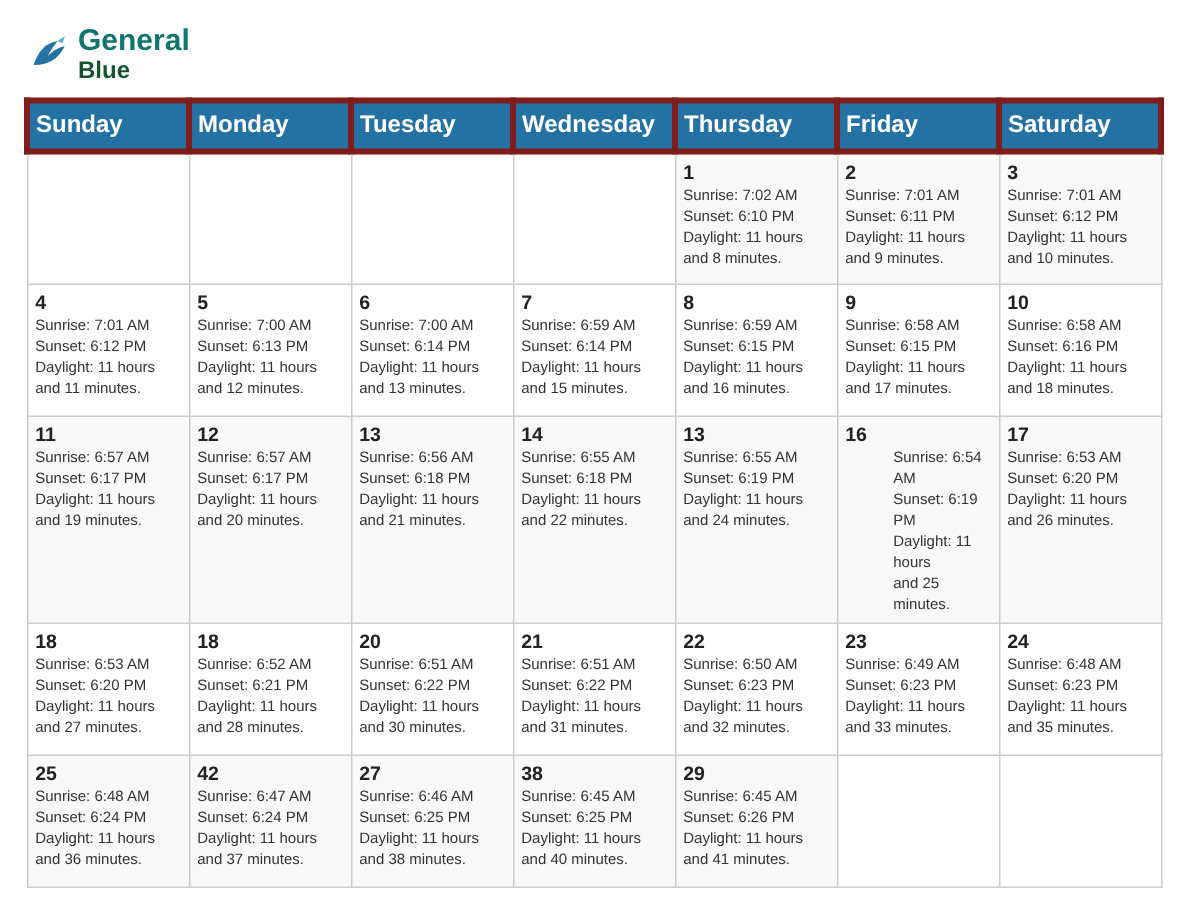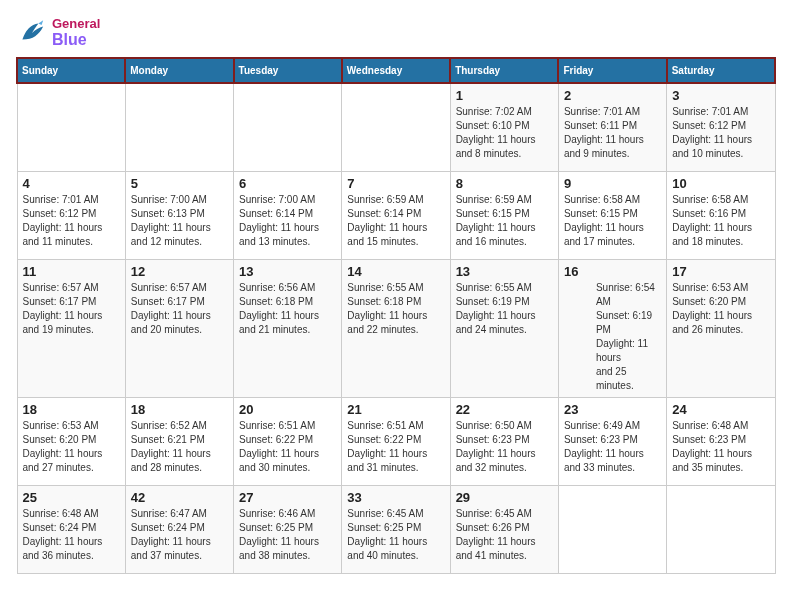--- a/index.html
+++ b/index.html
@@ -38,25 +38,25 @@
       color: #555;
     }
     table {
       width: 100%;
       border-collapse: collapse;
       table-layout: fixed;
     }
     thead th {
       background-color: #2471a3;
       color: #fff;
-      font-size: 10px;
+      font-size: 16px;
       font-weight: bold;
       padding: 6px 4px;
       text-align: left;
-      border: 2px solid #7f1d1d;
+      border: 4px solid #7f1d1d;
     }
     tbody td {
       border: 1px solid #ccc;
       vertical-align: top;
       padding: 4px 5px;
       font-size: 10.5px;
       color: #333;
       height: 88px;
       background: #fff;
     }
@@ -82,22 +82,22 @@
 </head>
 <body>
 
 <div class="header">
   <div class="logo">
     <svg class="logo-bird" viewBox="0 0 40 40" xmlns="http://www.w3.org/2000/svg">
       <path d="M8 28 Q14 10 28 8 Q22 16 20 20 Q26 14 34 12 Q30 20 24 24 Q18 28 8 28Z" fill="#2471a3"></path>
       <path d="M28 8 L34 4 L32 10Z" fill="#5dade2"></path>
     </svg>
     <div>
-      <div style="font-size:13px;font-weight:bold;color:#be185d;">General</div>
-      <div style="font-size:16px;font-weight:bold;color:#8b5cf6;">Blue</div>
+      <div style="font-size:20px;font-weight:bold;color:#0f766e;">General</div>
+      <div style="font-size:16px;font-weight:bold;color:#14532d;">Blue</div>
     </div>
   </div>
   <div class="title-block">
     <div class="calendar-title"></div>
     <div class="calendar-subtitle"></div>
   </div>
 </div>
 
 <table>
   <thead>
@@ -308,21 +308,21 @@
 and 37 minutes.</div>
         </td>
         <td>
           <span class="day-num">27</span>
           <div class="day-info" style="white-space: pre-line;">Sunrise: 6:46 AM
 Sunset: 6:25 PM
 Daylight: 11 hours
 and 38 minutes.</div>
         </td>
         <td>
-          <span class="day-num">33</span>
+          <span class="day-num">38</span>
           <div class="day-info" style="white-space: pre-line;">Sunrise: 6:45 AM
 Sunset: 6:25 PM
 Daylight: 11 hours
 and 40 minutes.</div>
         </td>
         <td>
           <span class="day-num">29</span>
           <div class="day-info" style="white-space: pre-line;">Sunrise: 6:45 AM
 Sunset: 6:26 PM
 Daylight: 11 hours

